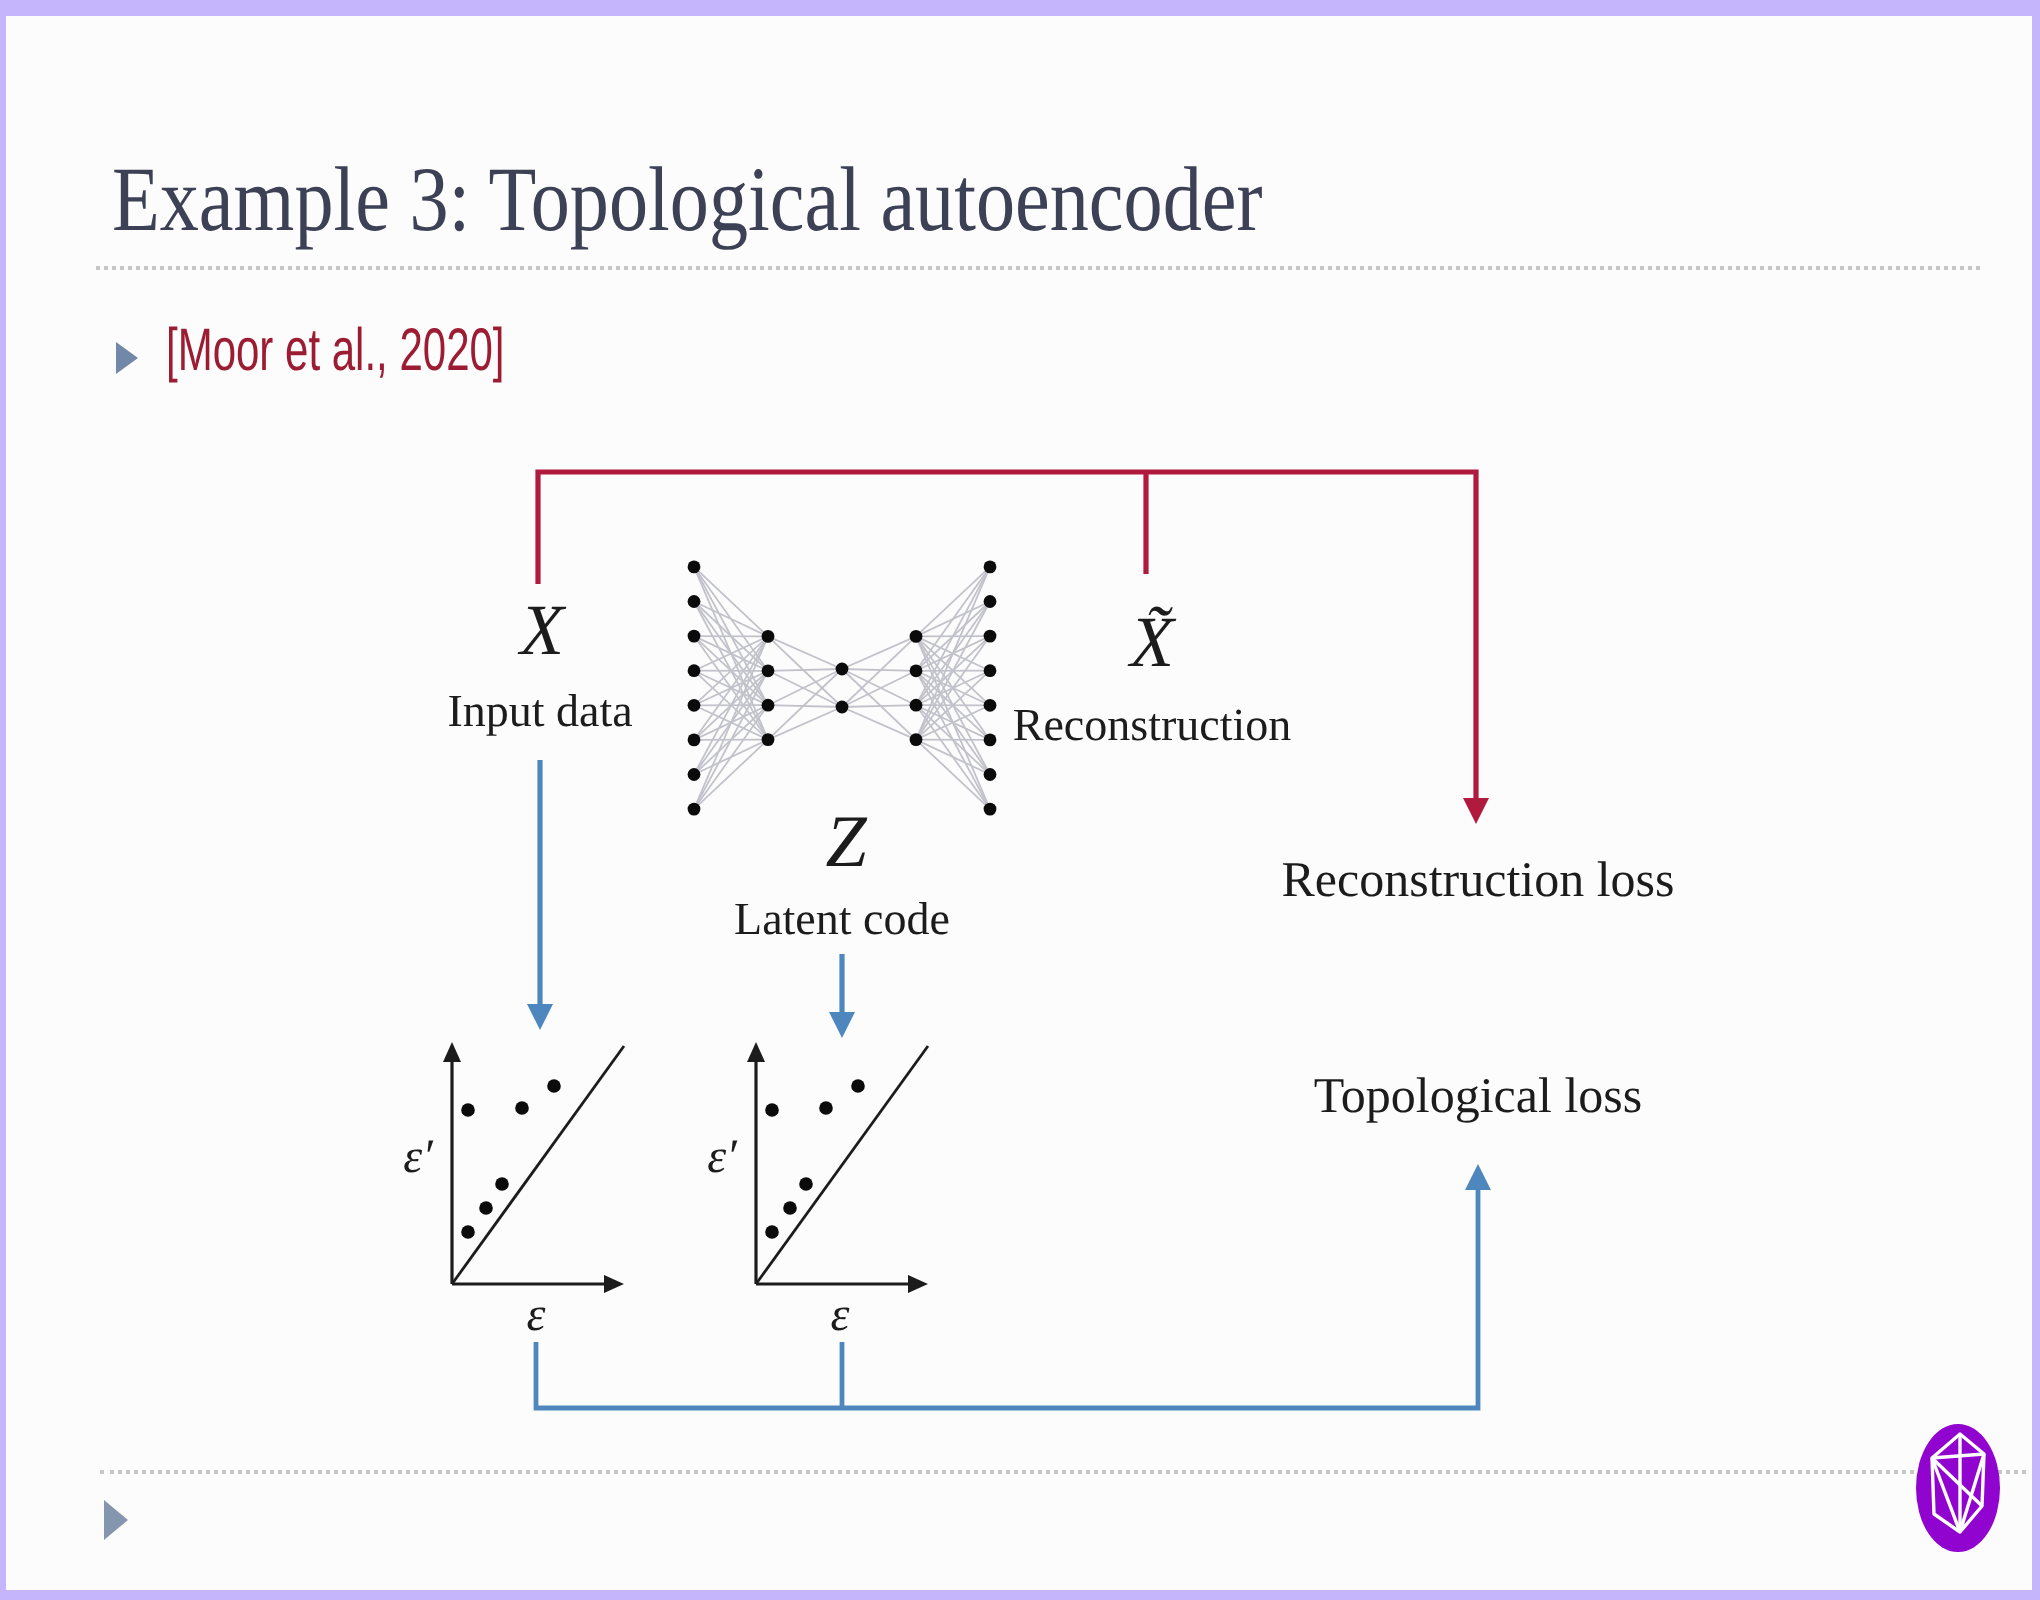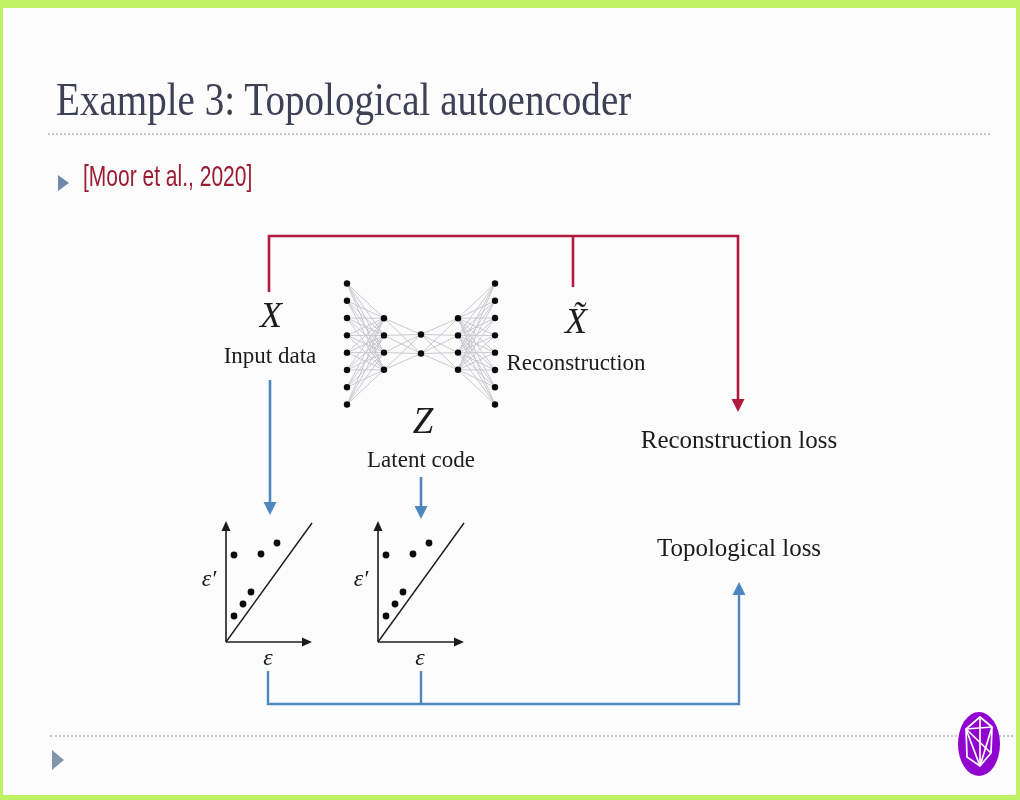--- a/index.html
+++ b/index.html
@@ -1,28 +1,28 @@
 <!DOCTYPE html>
 <html><head>
 <meta charset="utf-8">
 <style>
   html,body{margin:0;padding:0;}
   body{width:1020px;height:800px;position:relative;overflow:hidden;background:#191919;}
-  .frame{position:absolute;inset:0;background:#bef264;}
+  .frame{position:absolute;inset:0;background:#c4b5fd;}
   .slide{position:absolute;left:3px;top:8px;right:4px;bottom:5px;background:#fdfcfd;}
   .title{
     position:absolute;left:56px;top:77px;
     font-family:"Liberation Serif","DejaVu Serif",serif;
     font-size:46px;line-height:1;color:#3d4156;white-space:nowrap;
     transform:scaleX(0.85);transform-origin:left top;
   }
   .dotted{position:absolute;border-top:2px dotted #c6c6c9;height:0;}
   .dotted.top-rule{left:48px;top:133px;width:942px;}
   .dotted.bottom-rule{left:50px;top:735px;width:963px;}
-  .citation-row{position:absolute;left:58px;top:161px;display:flex;align-items:flex-end;}
+  .citation-row{position:absolute;left:58px;top:161px;display:flex;align-items:center;}
   .tri-right{width:0;height:0;border-top:8px solid transparent;border-bottom:8px solid transparent;}
   .citation-bullet{border-left:11px solid #7288a9;margin-top:6px;}
   .citation-text{
     margin-left:14px;font-family:"Liberation Sans",sans-serif;font-size:30px;line-height:1;
     color:#9c1c33;white-space:nowrap;transform:scaleX(0.70);transform-origin:left top;
   }
   #diagram-svg{position:absolute;left:0;top:0;width:1020px;height:800px;}
   .dtext{fill:#1c1c1c;font-family:"Liberation Serif","DejaVu Serif",serif;}
   .italic{font-style:italic;}
   .footer-bullet{position:absolute;left:52px;top:750px;border-left:12px solid #8496ae;}

